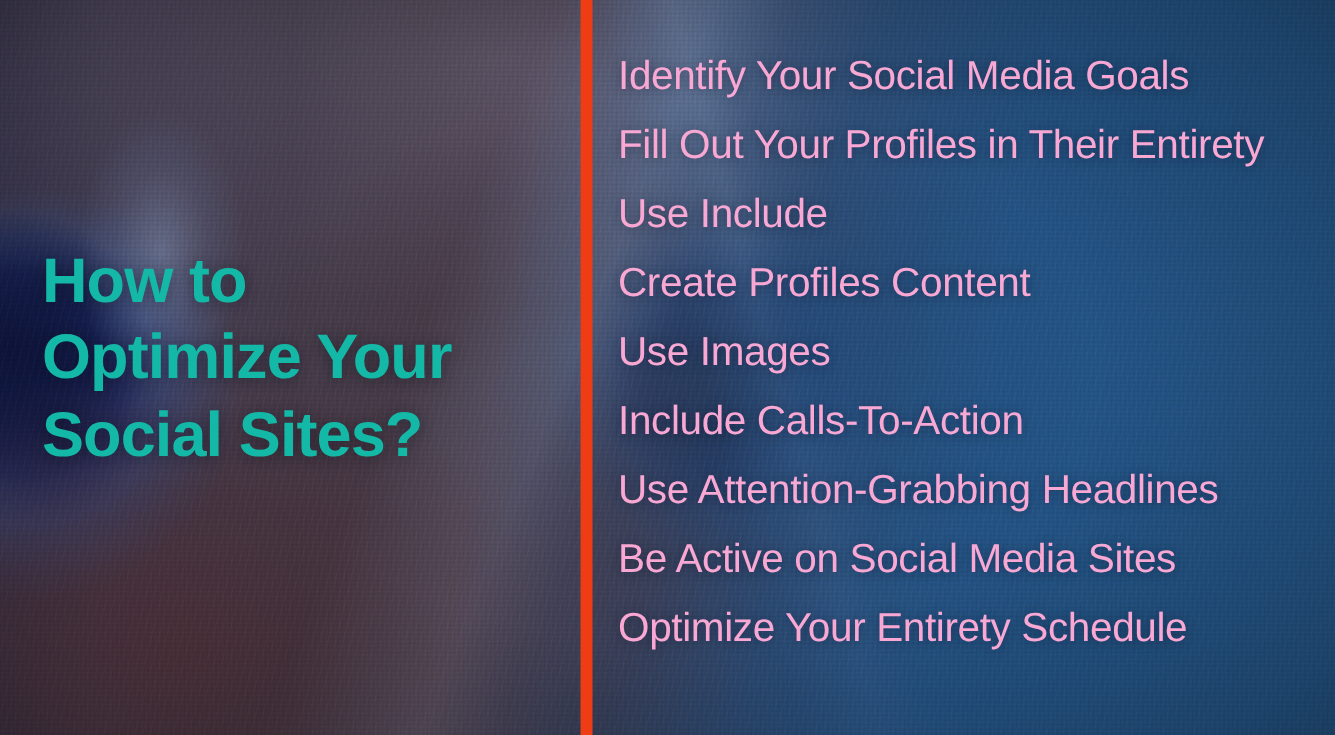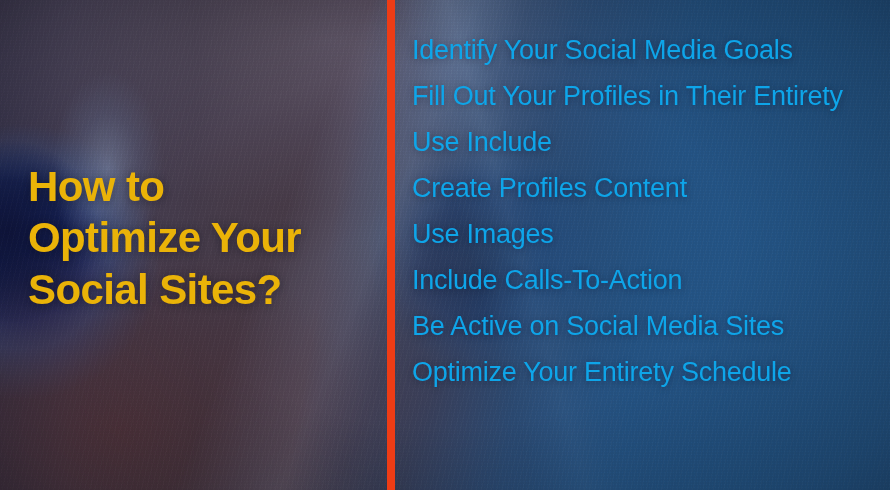--- a/index.html
+++ b/index.html
@@ -179,42 +179,42 @@
     top: 0;
     width: 8px;
     height: 490px;
   }
 
   .title {
     position: absolute;
     left: 28px;
     top: 133px;
     width: 350px;
-    color: #eab308;
+    color: #14b8a6;
     font-size: 42px;
     font-weight: bold;
     line-height: 1.22;
     letter-spacing: -0.6px;
     text-shadow: 0 1px 10px rgba(10,10,24,0.42);
   }
   .title .line { display: block; white-space: nowrap; }
 
   .list {
     position: absolute;
     left: 412px;
     top: 27px;
     width: 478px;
     list-style: none;
     margin: 0;
     padding: 0;
   }
   .list li {
     height: 46px;
     line-height: 46px;
-    color: #0ea5e9;
+    color: #f9a8d4;
     font-size: 27px;
     font-weight: normal;
     letter-spacing: -0.25px;
     white-space: nowrap;
     text-shadow: 0 1px 7px rgba(10,14,34,0.38);
   }
 </style>
 </head>
 <body>
 
@@ -244,17 +244,18 @@
     <span class="line">Social Sites?</span>
   </h1>
 
   <ul class="list">
     <li>Identify Your Social Media Goals</li>
     <li>Fill Out Your Profiles in Their Entirety</li>
     <li>Use Include</li>
     <li>Create Profiles Content</li>
     <li>Use Images</li>
     <li>Include Calls-To-Action</li>
+    <li>Use Attention-Grabbing Headlines</li>
     <li>Be Active on Social Media Sites</li>
     <li>Optimize Your Entirety Schedule</li>
   </ul>
 
 </div>
 
 </body></html>

